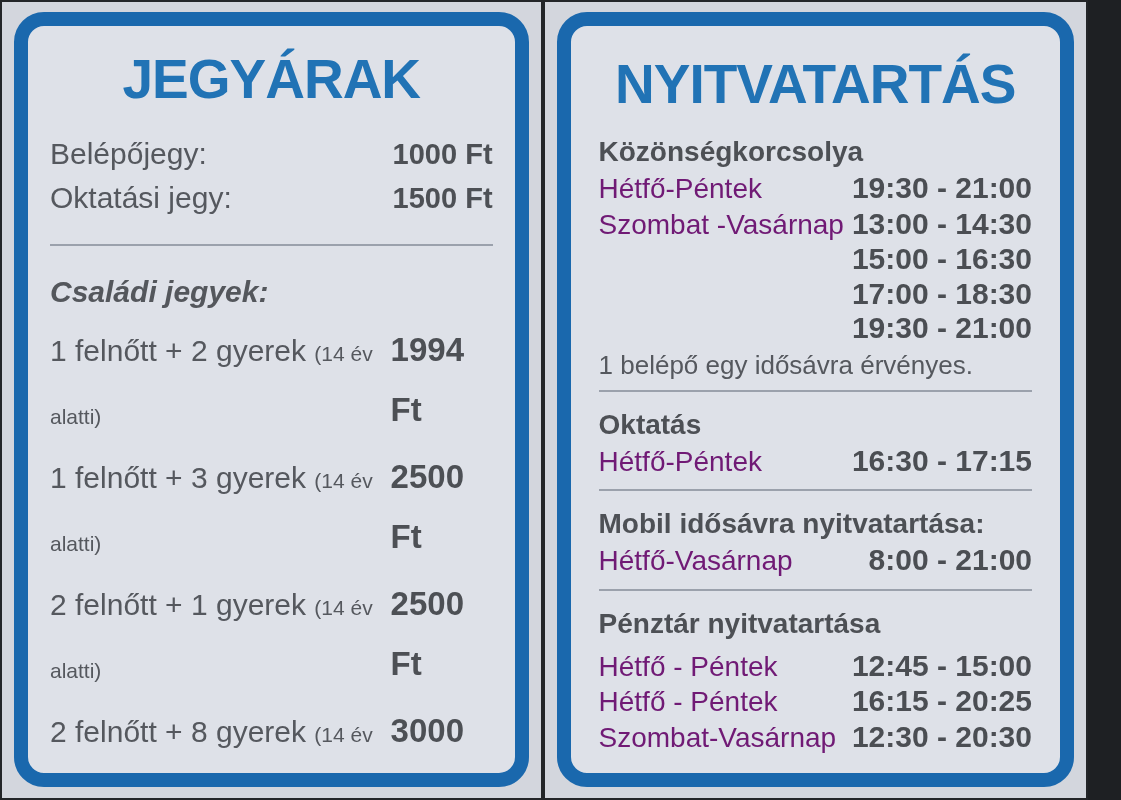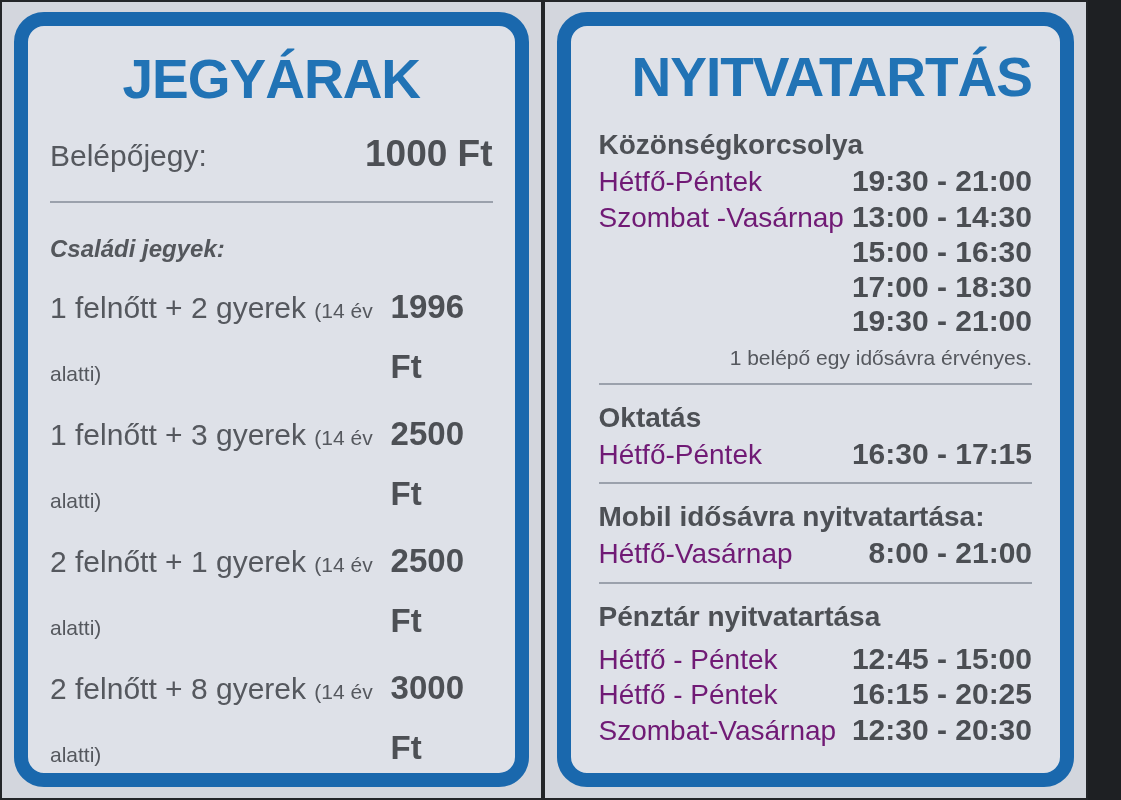--- a/index.html
+++ b/index.html
@@ -32,87 +32,91 @@
 
   .title {
     text-align: center;
     font-weight: 700;
     font-size: 55px;
     line-height: 62px;
     letter-spacing: -1px;
     color: #2173b5;
     margin-top: 22px;
   }
-  .panel.right .title { margin-top: 20px; text-align: right; }
+  .panel.right .title { margin-top: 27px; }
 
   .row {
     display: flex;
     justify-content: space-between;
     align-items: baseline;
     color: #55585e;
   }
   .divider { height: 2px; background: #9ba1ac; }
 
   
   .price-rows { margin-top: 22px; }
   .price-rows .row { font-size: 30px; line-height: 43px; }
-  .price-rows .val { font-weight: 700; font-size: 37px; color: #4d5055; }
+  .price-rows .val { font-weight: 700; font-size: 29px; color: #4d5055; }
 
   .div-l1 { margin-top: 24px; }
   .fam-heading {
     margin-top: 26px;
-    font-size: 24px; line-height: 40px;
+    font-size: 30px; line-height: 40px;
     font-weight: 700; font-style: italic;
     color: #54575c;
   }
   .fam-rows { margin-top: 8px; }
   .fam-rows .row { font-size: 30px; line-height: 60px; }
   .fam-rows .small { font-size: 21px; }
   .fam-rows .val { font-weight: 700; font-size: 33px; color: #4d5055; }
 
   
   .sec-heading {
     font-size: 28px; line-height: 38px;
     font-weight: 700;
     color: #4d5055;
   }
   .sec1 .sec-heading { margin-top: 18px; }
   .sched .day  { font-size: 28px; color: #701a75; }
   .sched { line-height: 34.5px; }
   .sched .time { font-weight: 700; font-size: 30px; color: #4b4e53; text-align: center; }
-  .footnote-r { margin-top: 4px; font-size: 21px; line-height: 30px; color: #55585e; text-align: right; }
+  .footnote-r { margin-top: 4px; font-size: 26px; line-height: 30px; color: #55585e; }
   .div-r { margin-top: 10px; }
   .sec .sec-heading.mt { margin-top: 14px; }
   .pz-rows { margin-top: 6px; }
 </style>
 </head>
 <body>
 
 <div class="poster">
 
   <div class="panel left">
     <div class="frame">
       <div class="content">
         <div class="title">JEGYÁRAK</div>
 
         <div class="price-rows">
           <div class="row">
             <span class="lbl">Belépőjegy:</span>
             <span class="val">1000 Ft</span>
           </div>
+          <div class="row">
+            <span class="lbl">Oktatási jegy:</span>
+            <span class="val">1500 Ft</span>
+          </div>
         </div>
 
         <div class="divider div-l1"></div>
 
         <div class="fam-heading">Családi jegyek:</div>
 
         <div class="fam-rows">
           <div class="row">
             <span class="lbl"><span>1 felnőtt + 2 gyerek</span> <span class="small">(14 év alatti)</span></span>
-            <span class="val">1996 Ft</span>
+            <span class="val">1994 Ft</span>
           </div>
           <div class="row">
             <span class="lbl"><span>1 felnőtt + 3 gyerek</span> <span class="small">(14 év alatti)</span></span>
             <span class="val">2500 Ft</span>
           </div>
           <div class="row">
             <span class="lbl"><span>2 felnőtt + 1 gyerek</span> <span class="small">(14 év alatti)</span></span>
             <span class="val">2500 Ft</span>
           </div>
           <div class="row">

